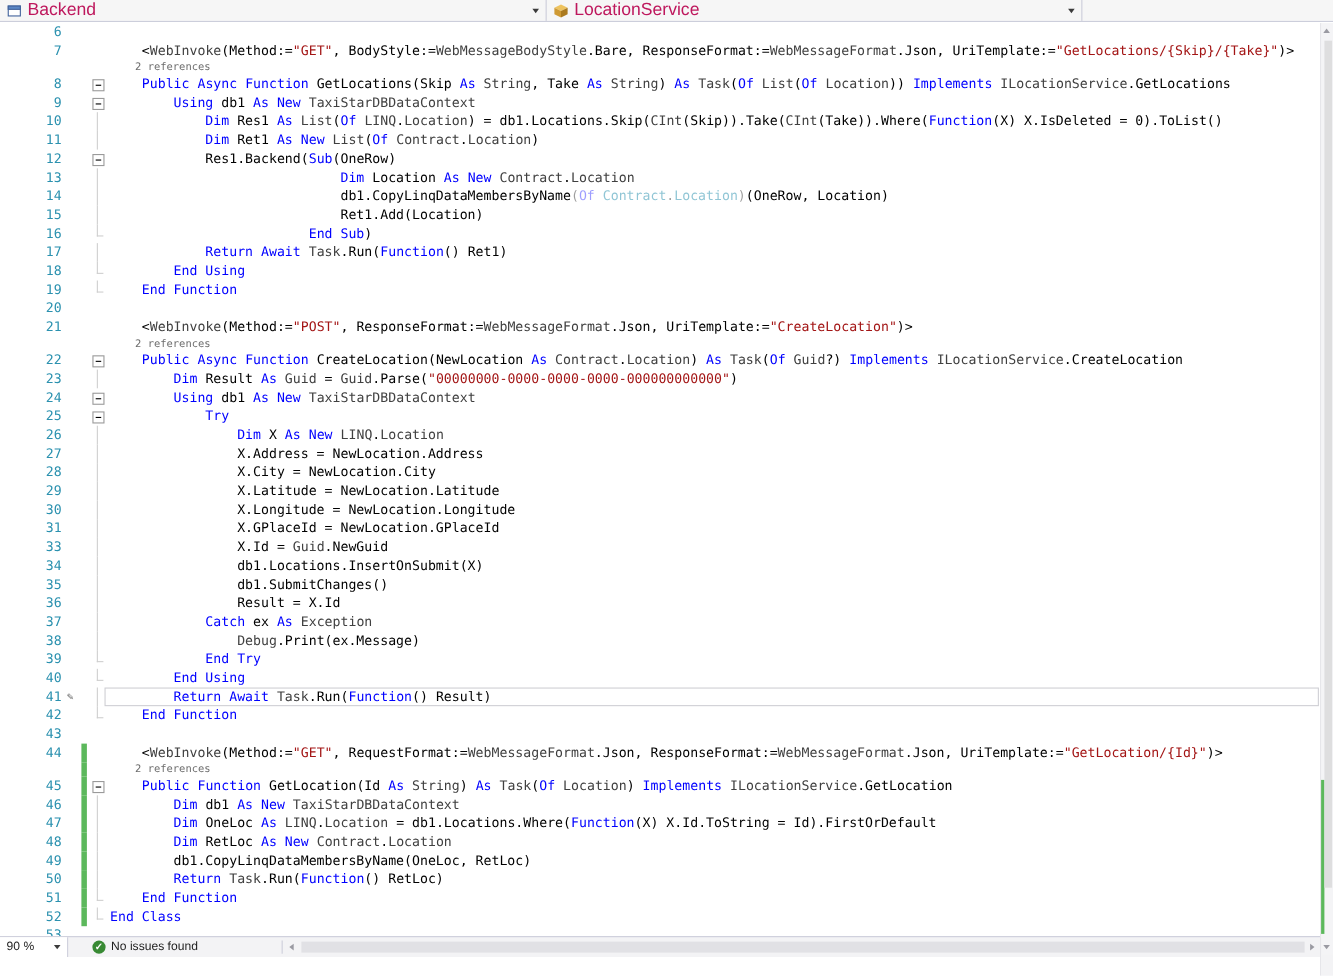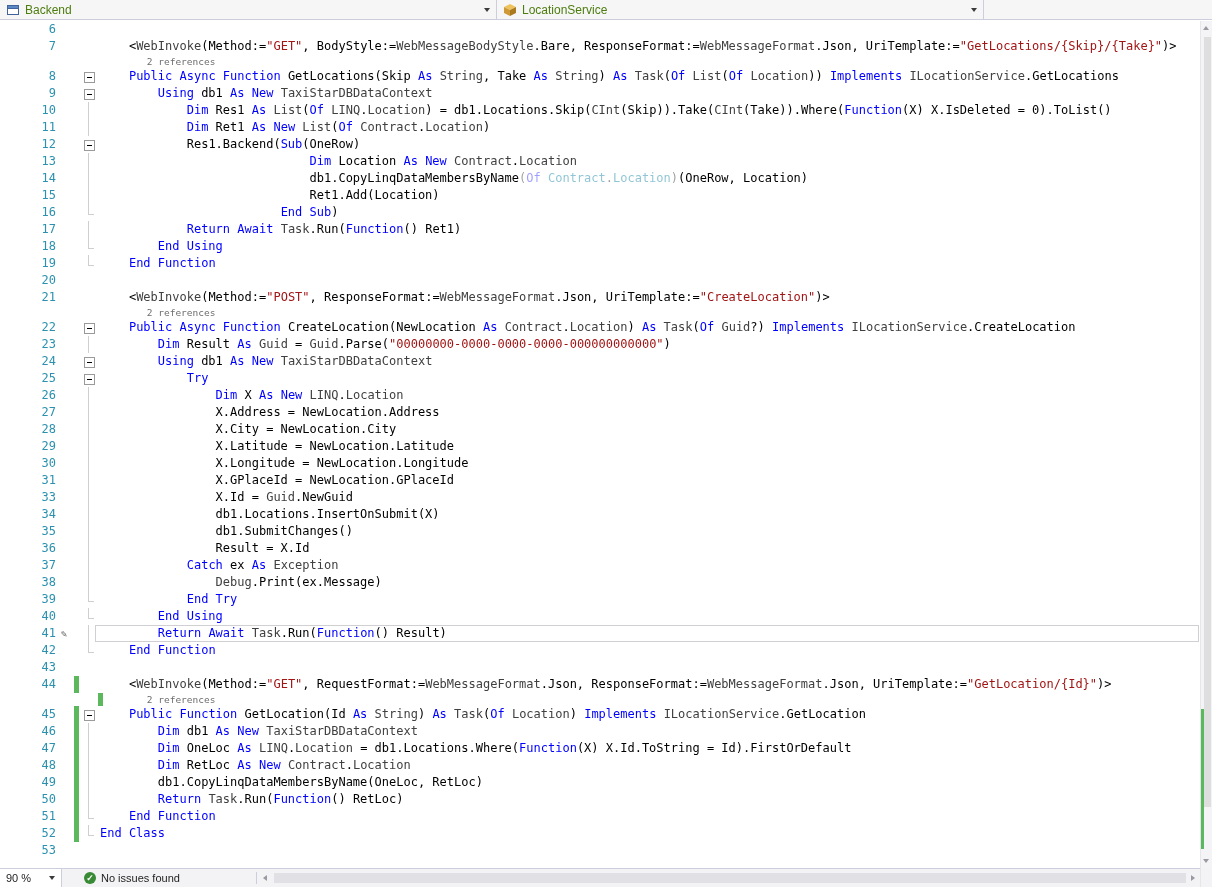--- a/index.html
+++ b/index.html
@@ -2,30 +2,30 @@
 <html><head>
 <meta charset="utf-8">
 <style>
   html,body{margin:0;padding:0;background:#ffffff;}
   body{width:1212px;height:887px;overflow:hidden;font-family:"Liberation Sans",sans-serif;}
   #root{position:relative;width:1212px;height:887px;background:#ffffff;}
 
   
   .navbar{position:absolute;top:0;left:0;width:1212px;height:20px;background:#f6f6f6;border-bottom:1px solid #cccedb;display:flex;box-sizing:border-box;}
   .nav-sec{position:relative;display:flex;align-items:center;gap:5px;padding:0 6px;border-right:1px solid #cccedb;box-sizing:border-box;height:100%;}
-  .nav-label{font-size:12px;color:#4d7c0f;white-space:nowrap;}
+  .nav-label{font-size:16px;color:#be185d;white-space:nowrap;}
   .nav-label.bold{font-weight:normal;}
   .nav-ic{display:flex;align-items:center;}
   .dd-arrow{width:0;height:0;border-left:3.5px solid transparent;border-right:3.5px solid transparent;border-top:4px solid #3b3b3b;}
   .nav-sec .dd-arrow{position:absolute;right:6px;top:8px;}
 
   
   .editor{position:absolute;top:21px;left:0;width:1200px;height:847px;overflow:hidden;background:#ffffff;}
   .row{position:relative;display:flex;height:17px;line-height:17px;font-family:"DejaVu Sans Mono","Liberation Mono",monospace;font-size:12px;}
-  .row.lens-row{height:13px;line-height:13px;margin-left:24px;}
+  .row.lens-row{height:13px;line-height:13px;}
   .m-glyph{width:20px;flex:0 0 20px;}
   .m-num{width:36px;flex:0 0 36px;text-align:right;color:#2b91af;}
   .m-pencil{width:16px;flex:0 0 16px;text-align:center;font-size:10px;color:#5a5a5a;}
   .m-chg{width:8px;flex:0 0 8px;position:relative;}
   .row.chg .m-chg::after{content:"";position:absolute;left:2px;top:0;bottom:0;width:5px;background:#5cb85c;}
   .m-fold{width:18px;flex:0 0 18px;position:relative;}
   .fold-box{position:absolute;left:4px;top:4px;width:9px;height:9px;background:#fff;border:1px solid #9a9a9a;box-sizing:content-box;cursor:pointer;}
   .fold-box::after{content:"";position:absolute;left:2px;right:2px;top:4px;height:1px;background:#000;}
   .fold-vline{position:absolute;left:8px;top:0;bottom:0;width:1px;background:#cfcfcf;}
   .fold-end{position:absolute;left:8px;top:0;width:5px;height:10px;border-left:1px solid #cfcfcf;border-bottom:1px solid #cfcfcf;}
@@ -42,21 +42,21 @@
 
   
   .vscroll{position:absolute;top:21px;right:0;width:12px;height:866px;background:#f4f4f6;border-left:1px solid #e6e6ea;box-sizing:border-box;}
   .v-arrow-up{position:absolute;top:5px;left:2px;width:0;height:0;border-left:3.5px solid transparent;border-right:3.5px solid transparent;border-bottom:4px solid #9a9aa2;}
   .v-arrow-down{position:absolute;bottom:24px;left:2px;width:0;height:0;border-left:3.5px solid transparent;border-right:3.5px solid transparent;border-top:4px solid #9a9aa2;}
   .v-thumb{position:absolute;left:3px;width:7px;top:16px;height:770px;background:#dededf;}
   .v-chgmark{position:absolute;left:0;width:3px;top:688px;height:140px;background:#5cb85c;}
   .v-corner{position:absolute;bottom:0;left:0;right:0;height:19px;background:#f3f3f5;}
 
   
-  .statusbar{position:absolute;bottom:0;left:0;width:1200px;height:19px;background:#f3f3f5;border-top:1px solid #cccedb;box-sizing:border-box;display:flex;align-items:center;}
+  .statusbar{position:absolute;bottom:17px;left:0;width:1200px;height:19px;background:#f3f3f5;border-top:1px solid #cccedb;box-sizing:border-box;display:flex;align-items:center;}
   .zoom{width:62px;height:100%;background:#ffffff;border-right:1px solid #cccedb;box-sizing:border-box;display:flex;align-items:center;justify-content:space-between;padding:0 6px;font-size:11px;color:#1e1e1e;cursor:pointer;}
   .health{display:flex;align-items:center;gap:5px;margin-left:22px;font-size:11px;color:#1e1e1e;white-space:nowrap;}
   .check-circle{display:inline-block;width:12px;height:12px;border-radius:50%;background:#388a34;color:#fff;font-size:9px;line-height:12px;text-align:center;font-weight:bold;}
   .hs-sep{position:absolute;left:256px;top:3px;bottom:3px;width:1px;background:#cccedb;}
   .hs-arrow-left{position:absolute;left:263px;top:6px;width:0;height:0;border-top:3.5px solid transparent;border-bottom:3.5px solid transparent;border-right:4px solid #9a9aa2;}
   .hs-arrow-right{position:absolute;right:5px;top:6px;width:0;height:0;border-top:3.5px solid transparent;border-bottom:3.5px solid transparent;border-left:4px solid #9a9aa2;}
   .hs-thumb{position:absolute;left:274px;right:14px;top:4px;bottom:4px;background:#e1e1e5;}
 </style>
 </head>
 <body>

